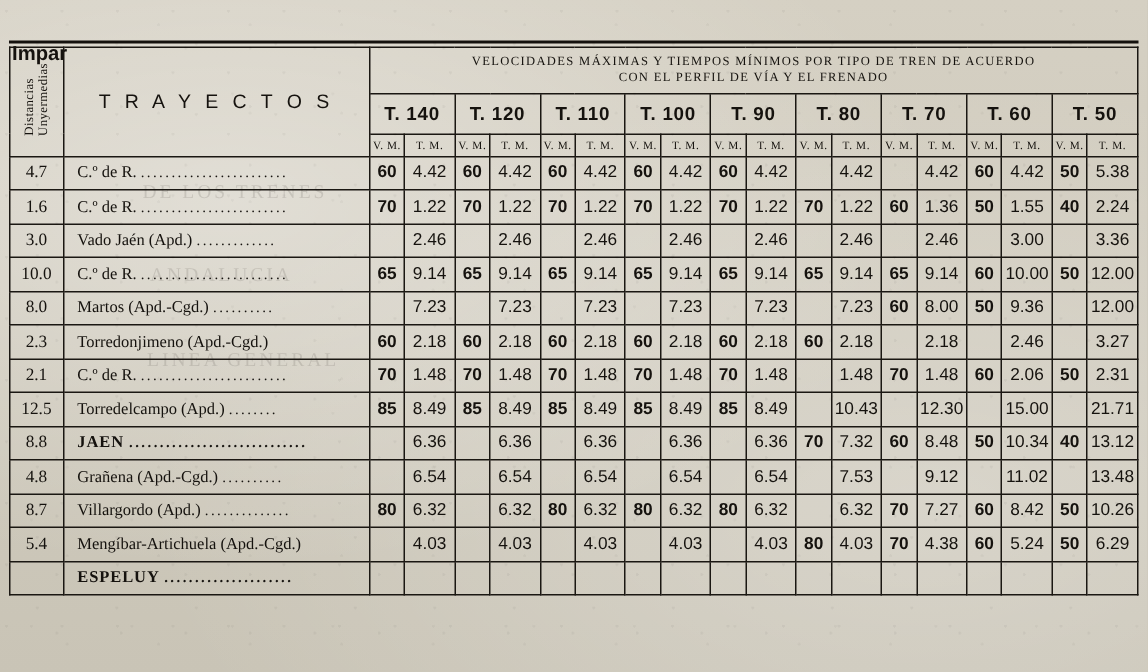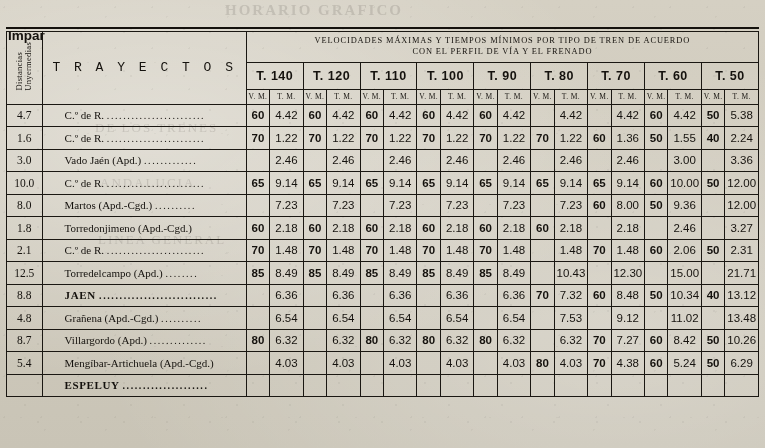--- a/index.html
+++ b/index.html
@@ -83,21 +83,21 @@
     writing-mode:vertical-rl;
     transform:rotate(180deg);
     display:inline-block;
     padding:2px 0;
     font-family:"Liberation Serif", serif;
   }
   .tray-head{
     width:200px;
     font-size:13px;
     letter-spacing:3px;
-    font-family:Liberation Mono, monospace;
+    font-family:Liberation Sans, sans-serif;
   }
   .train-head{
     font-size:12.5px;
     font-weight:bold;
     letter-spacing:0.5px;
     padding:6px 0;
     font-family:"Liberation Sans", sans-serif;
     margin-left:20px;
   }
   .sub-vm,.sub-tm{
@@ -109,21 +109,21 @@
   .col-vm{width:22px;}
   .col-tm{width:32px;}
 
   tbody td{height:21.5px;}
   .d-cell{
     font-size:11.5px;
     font-family:"Liberation Serif", serif;
   }
   .t-cell{
     text-align:left;
-    padding-left:22px;
+    padding-left:9px;
     font-size:11px;
     white-space:nowrap;
     font-family:"Liberation Serif", serif;
   }
   .t-cell .dots{
     letter-spacing:1.6px;
     font-size:10px;
   }
   .t-cell.major{font-weight:bold;letter-spacing:0.6px;}
   .vm{
@@ -148,21 +148,20 @@
       radial-gradient(circle at 31% 88%, rgba(0,0,0,0.04) 0 1px, transparent 1px);
     background-size:37px 41px,53px 47px,61px 59px,43px 39px,67px 71px;
     opacity:.8;
   }
 </style>
 </head>
 <body>
 
 <div id="sheet">
 
-  <div class="ghost g1">HORARIO GRAFICO</div>
   <div class="ghost g2">DE LOS TRENES</div>
   <div class="ghost g4">LINEA GENERAL</div>
   <div class="ghost g3">ANDALUCIA</div>
 
   <div class="topline">
     <div class="impar">Impar</div>
   </div>
 
   <div class="rule" id="rule-top"></div>
 
@@ -315,21 +314,21 @@
           <td class="vm col-vm blk"></td>
           <td class="tm col-tm">7.23</td>
           <td class="vm col-vm blk">60</td>
           <td class="tm col-tm">8.00</td>
           <td class="vm col-vm blk">50</td>
           <td class="tm col-tm">9.36</td>
           <td class="vm col-vm blk"></td>
           <td class="tm col-tm">12.00</td>
         </tr>
         <tr>
-          <td class="d-cell">1.8</td>
+          <td class="d-cell">2.3</td>
           <td class="t-cell"><span>Torredonjimeno  (Apd.-Cgd.)</span> <span class="dots"></span></td>
           <td class="vm col-vm blk">60</td>
           <td class="tm col-tm">2.18</td>
           <td class="vm col-vm blk">60</td>
           <td class="tm col-tm">2.18</td>
           <td class="vm col-vm blk">60</td>
           <td class="tm col-tm">2.18</td>
           <td class="vm col-vm blk">60</td>
           <td class="tm col-tm">2.18</td>
           <td class="vm col-vm blk">60</td>

